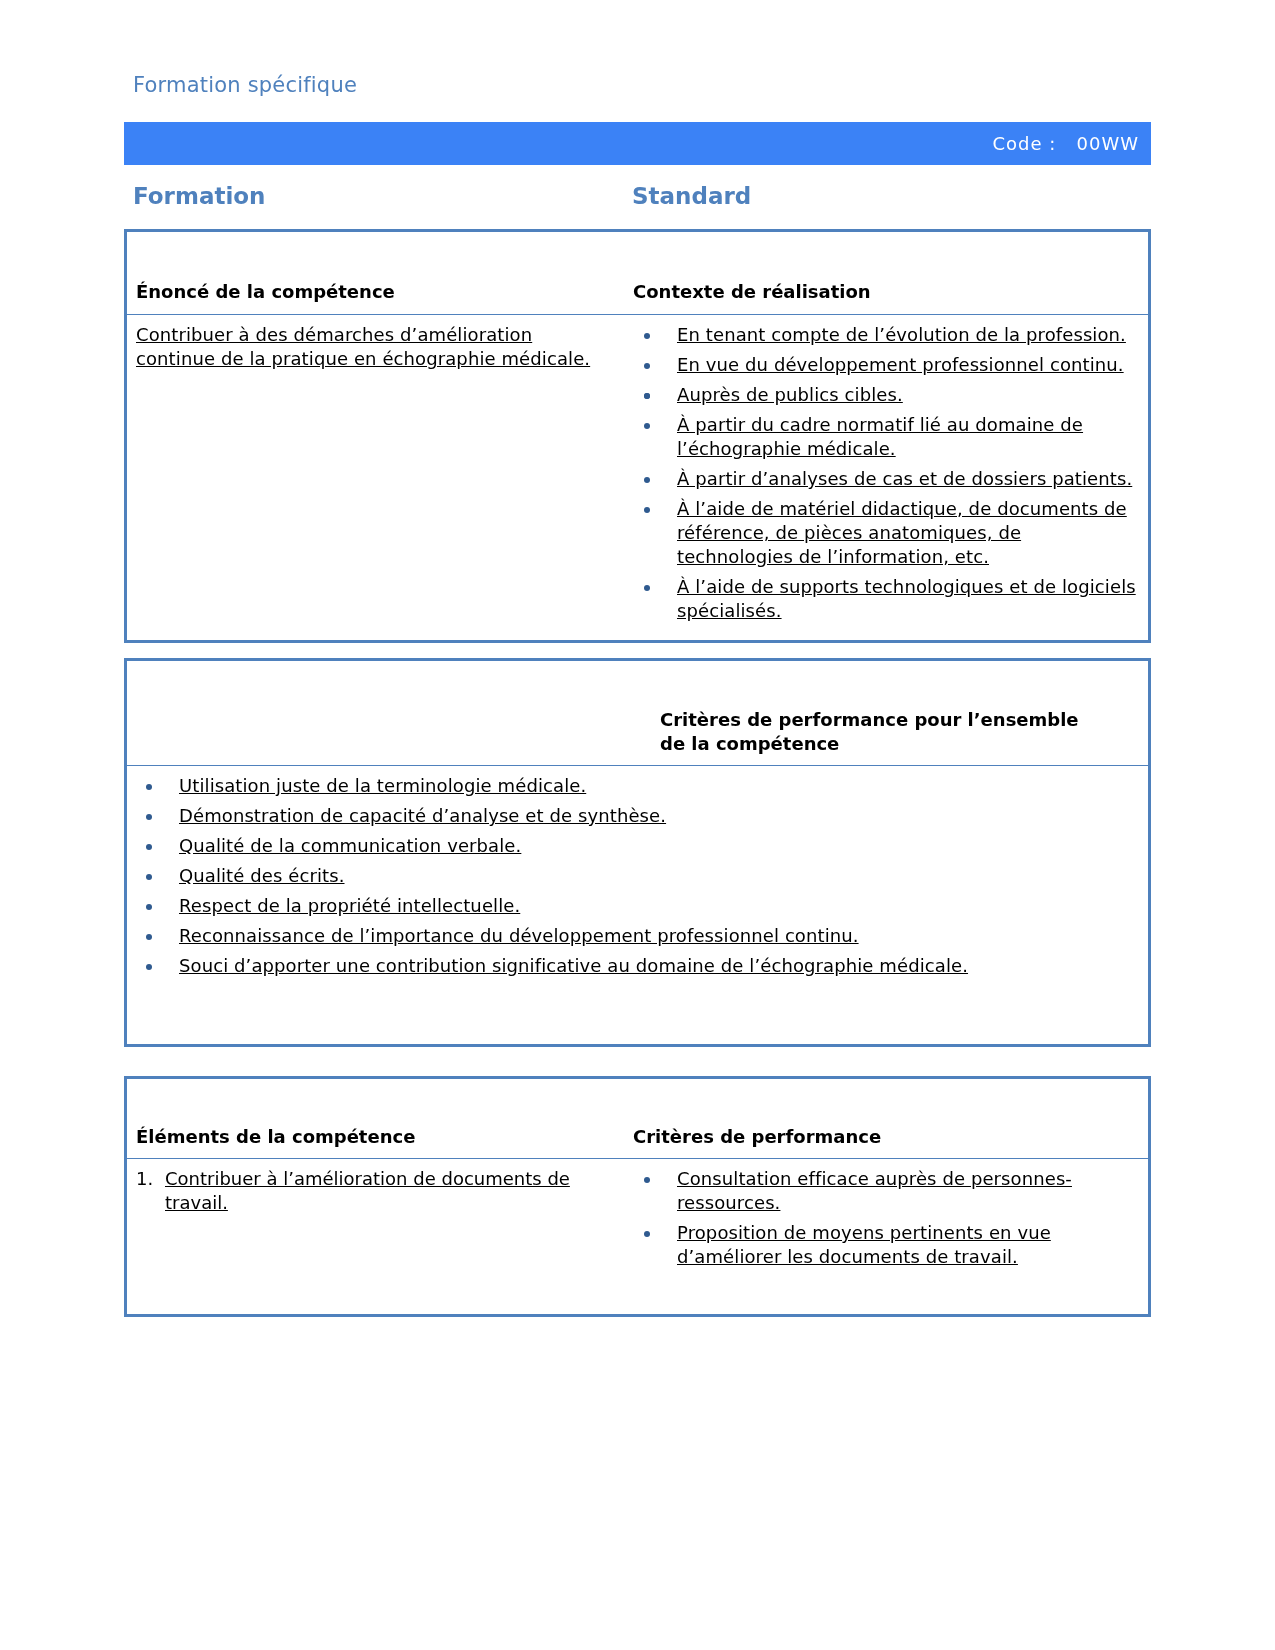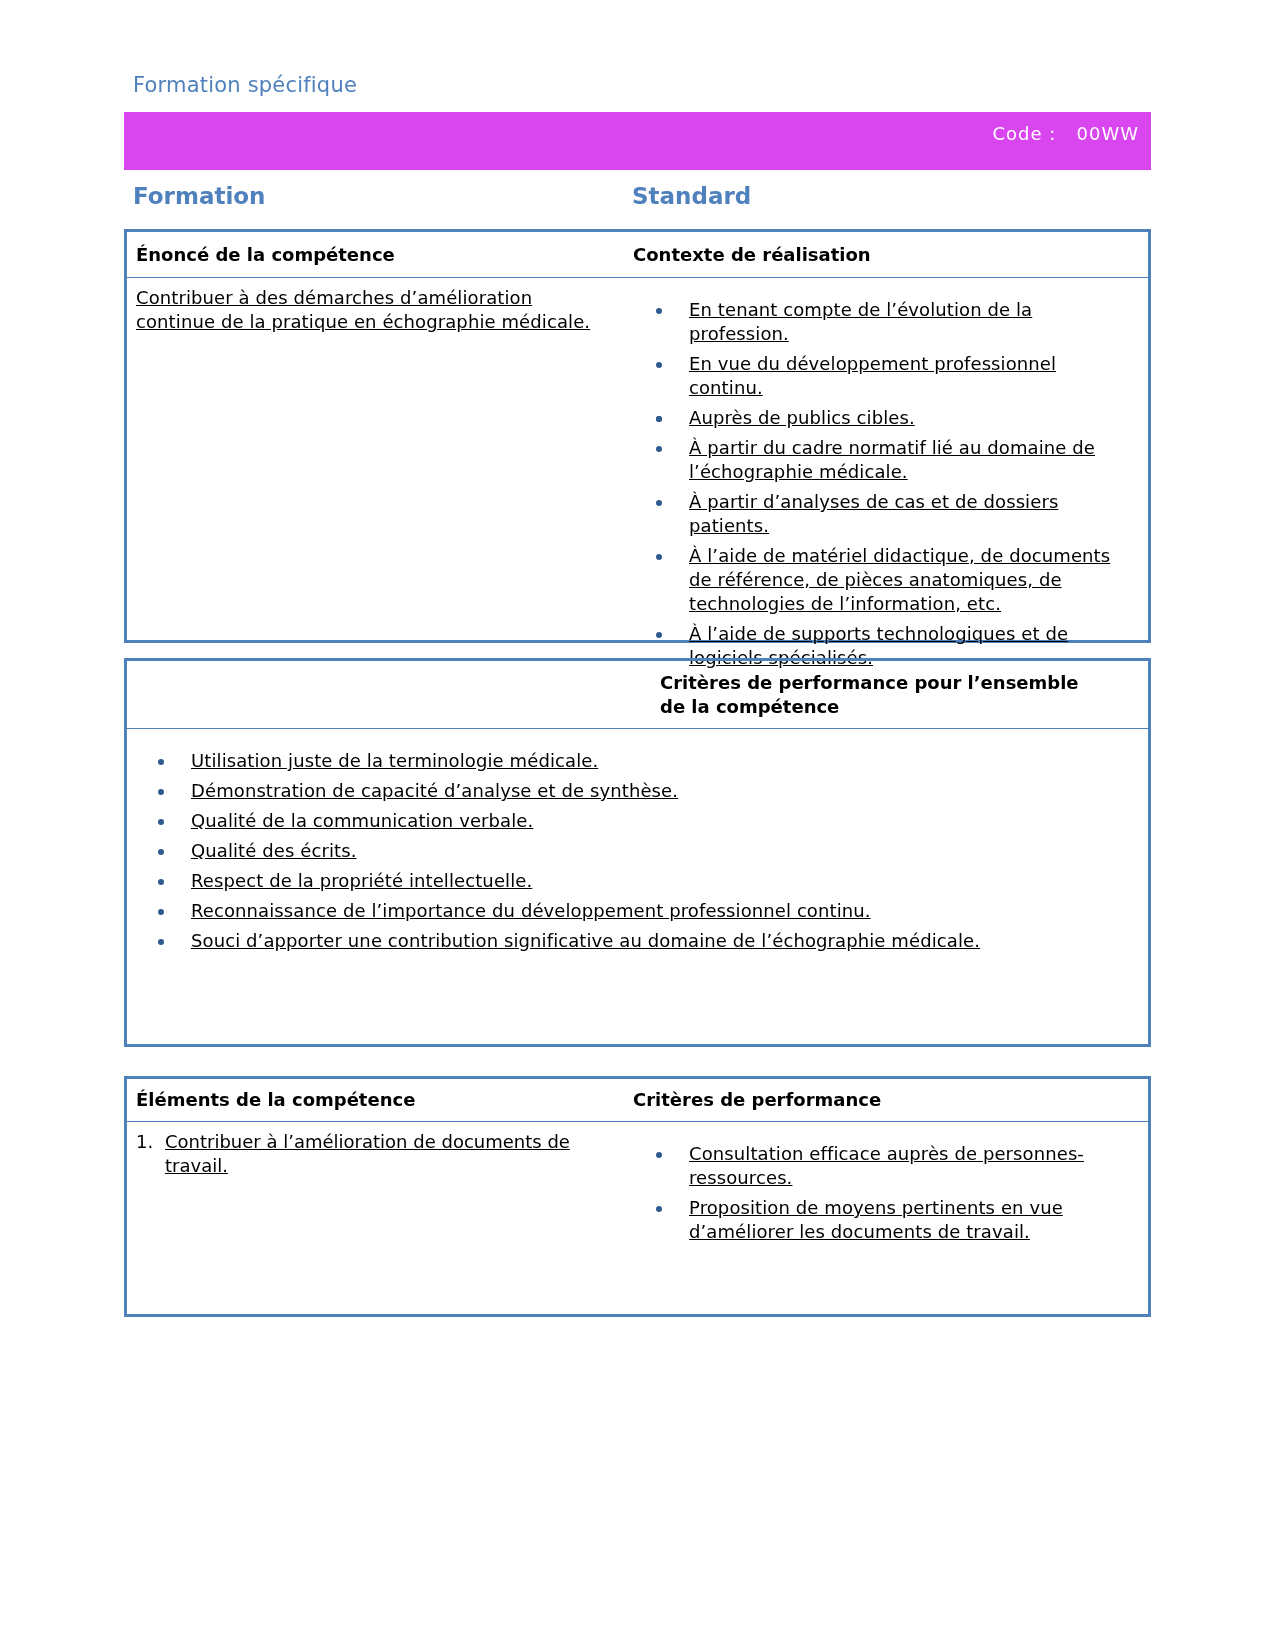--- a/index.html
+++ b/index.html
@@ -1,29 +1,29 @@
 <!DOCTYPE html>
 <html><head>
 <meta charset="utf-8">
 <style>
   html, body { margin: 0; padding: 0; background: #ffffff; }
   body { width: 1275px; height: 1650px; position: relative; overflow: hidden;
          font-family: "DejaVu Sans", sans-serif; color: #000; }
   .section-title { position: absolute; left: 133px; top: 73px; font-size: 21px; color: #4F81BD; letter-spacing: 0.2px; }
-  .code-bar { position: absolute; left: 124px; top: 112px; width: 1027px; height: 58px; background: #d946ef; }
+  .code-bar { position: absolute; left: 124px; top: 122px; width: 1027px; height: 43px; background: #3b82f6; }
   .code-text { position: absolute; right: 12px; top: 11px; color: #ffffff; font-size: 18px; letter-spacing: 1px; white-space: pre; }
   .col-heading { position: absolute; top: 183px; font-size: 23px; font-weight: bold; color: #4F81BD; }
   .tbl { position: absolute; left: 124px; width: 1021px; border: 3px solid #4F81BD; box-sizing: content-box; }
-  .tbl .hdr { display: flex; border-bottom: 1px solid #4F81BD; }
+  .tbl .hdr { display: flex; border-bottom: 1px solid #4F81BD; margin-top: 37px; }
   .tbl .body { display: flex; text-decoration: underline; }
   .tbl .cell-l { width: 498px; padding: 0 8px 0 9px; box-sizing: border-box; }
   .tbl .cell-r { flex: 1; padding: 0 8px 0 8px; box-sizing: border-box; }
   .hdr .cell-l, .hdr .cell-r { font-weight: bold; font-size: 18px; line-height: 24px; }
   .body-text { font-size: 18px; line-height: 24px; letter-spacing: 0.1px; }
-  ul.bl { list-style: none; margin: 12px; padding: 0; }
+  ul.bl { list-style: none; margin: 0; padding: 0; }
   ul.bl li { position: relative; padding-left: 44px; font-size: 18px; line-height: 24px; margin-bottom: 6px; letter-spacing: 0.1px; }
   ul.bl li:last-child { margin-bottom: 0; }
   ul.bl li .dot { position: absolute; left: 11px; top: 10px; width: 6px; height: 6px; border-radius: 50%; background: #2F5A8F; }
   ol.nl { margin: 0; padding: 0; list-style: none; }
   ol.nl li { position: relative; padding-left: 29px; font-size: 18px; line-height: 24px; }
   ol.nl li .num { position: absolute; left: 0; top: 0; }
 </style>
 </head>
 <body>
 

